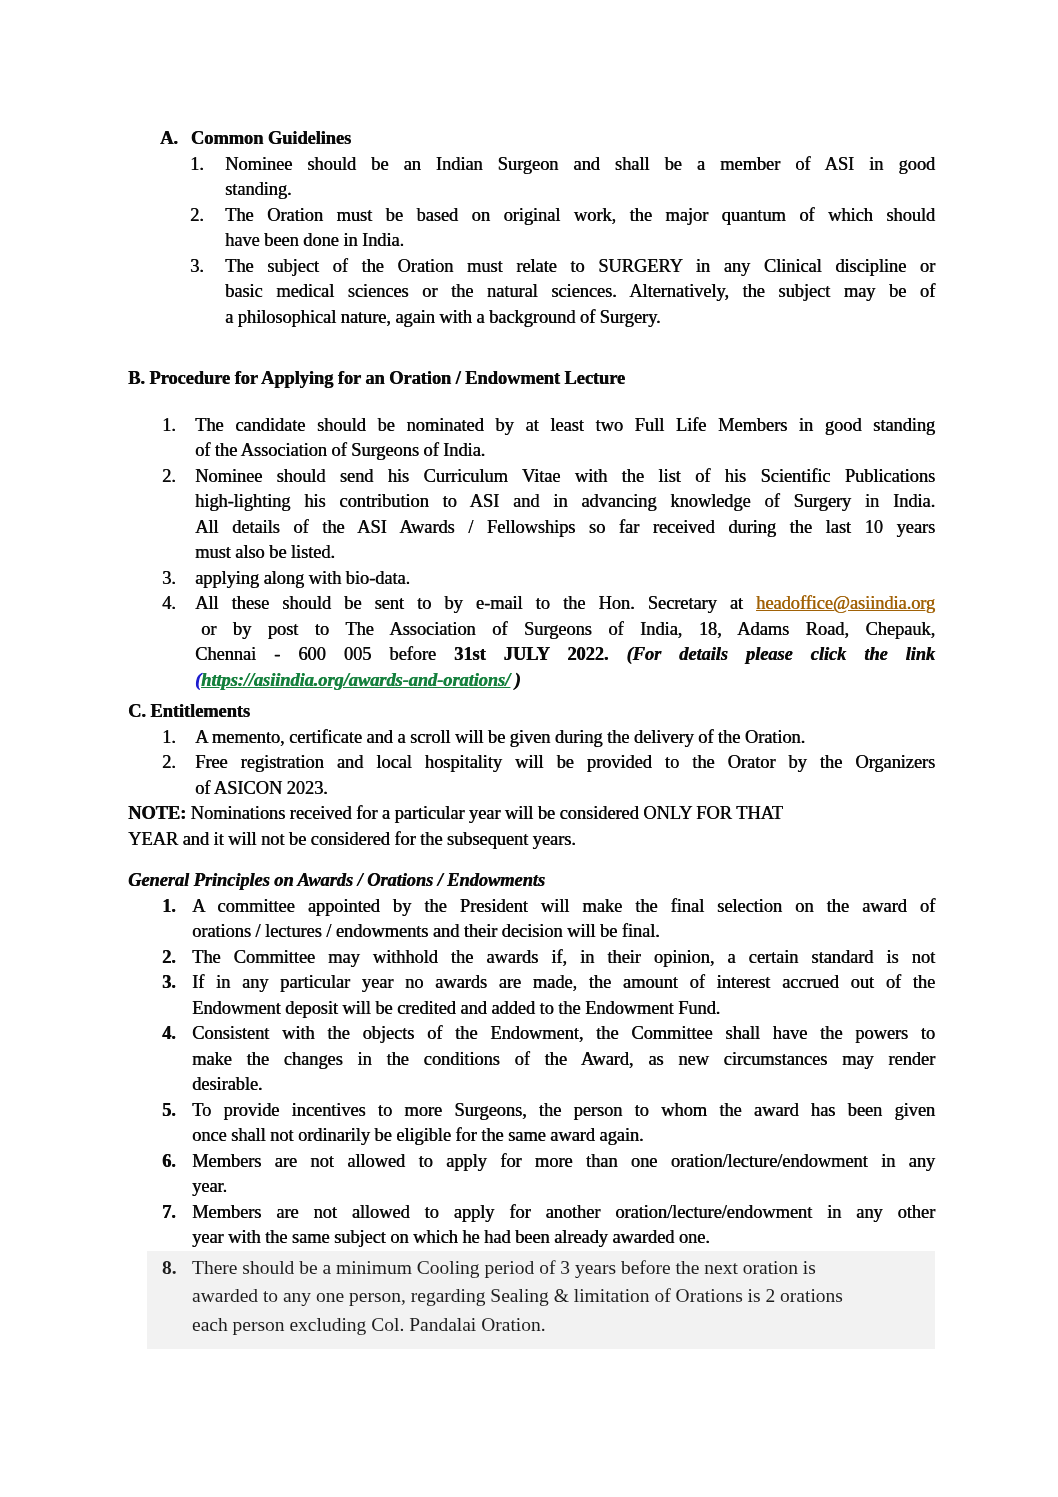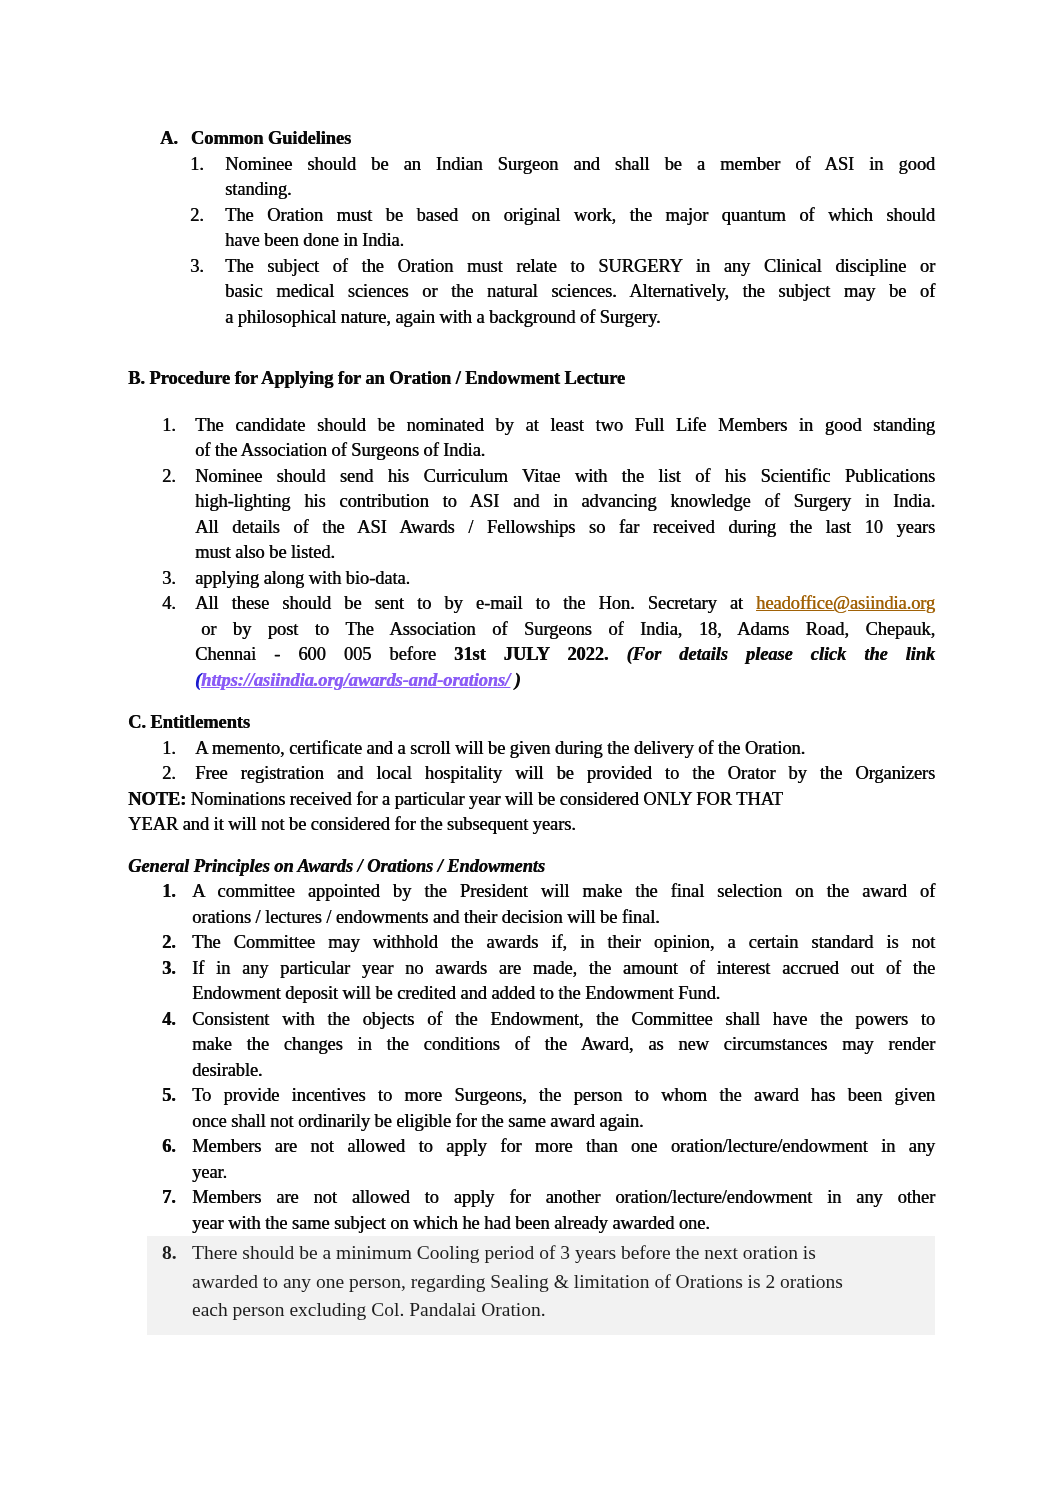--- a/index.html
+++ b/index.html
@@ -18,21 +18,21 @@
     font-size:18.5px;
     line-height:25.5px;
   }
   
   .scan{ text-shadow:0.45px 0 currentColor; letter-spacing:-0.1px; }
   .clean{ text-shadow:none; letter-spacing:0; }
 
   .heading{ font-weight:bold; }
   .h-a{ padding-left:32px; }
   .h-b{ margin-top:36px; }
-  .h-c{ margin-top:17px; }
+  .h-c{ margin-top:6px; }
   .h-gp{ margin-top:16px;font-style:italic; }
   .list-b{ margin-top:21px; }
 
   .row{ display:flex; align-items:flex-start; }
   .num{ flex:0 0 auto; }
   .body{ flex:1 1 auto; min-width:0; }
 
   .list-a .row{ padding-left:62px; }
   .list-a .num{ width:35px; }
   .list-bc .row{ padding-left:34px; }
@@ -111,36 +111,37 @@
           <div class="body">
             <div class="ln"><span>applying along with bio-data.</span></div>
           </div>
         </div>
         <div class="row">
           <div class="num">4.</div>
           <div class="body">
             <div class="ln j"><span>All these should be sent to by e-mail to the Hon. Secretary at </span><a class="u" style="color: #a16207;">headoffice@asiindia.org</a></div>
             <div class="ln j" style="padding-left: 6px;"><span>or by post to The Association of Surgeons of India, 18, Adams Road, Chepauk,</span></div>
             <div class="ln j"><span>Chennai - 600 005 before </span><span class="b">31st JULY 2022.</span><span> </span><span class="b i">(For details please click the link</span></div>
-            <div class="ln"><span class="b i" style="color: rgb(28, 28, 206);">(</span><a class="b i u" style="color: #8b5cf6;">https://asiindia.org/awards-and-orations/</a><span class="b i"> )</span></div>
+            <div class="ln"><span class="b i" style="color: rgb(28, 28, 206);">(</span><a class="b i u" style="color: #15803d;">https://asiindia.org/awards-and-orations/</a><span class="b i"> )</span></div>
           </div>
         </div>
       </div>
       <div class="heading h-c"><span class="b">C. Entitlements</span></div>
       <div class="list list-bc">
         <div class="row">
           <div class="num">1.</div>
           <div class="body">
             <div class="ln"><span>A memento, certificate and a scroll will be given during the delivery of the Oration.</span></div>
           </div>
         </div>
         <div class="row">
           <div class="num">2.</div>
           <div class="body">
             <div class="ln j"><span>Free registration and local hospitality will be provided to the Orator by the Organizers</span></div>
+            <div class="ln"><span>of ASICON 2023.</span></div>
           </div>
         </div>
       </div>
       <div class="para">
         <div class="ln"><span class="b">NOTE:</span><span> Nominations received for a particular year will be considered ONLY FOR THAT</span></div>
         <div class="ln"><span>YEAR and it will not be considered for the subsequent years.</span></div>
       </div>
       <div class="heading h-gp"><span class="b">General Principles on Awards / Orations / Endowments</span></div>
       <div class="list list-gp">
         <div class="row">

